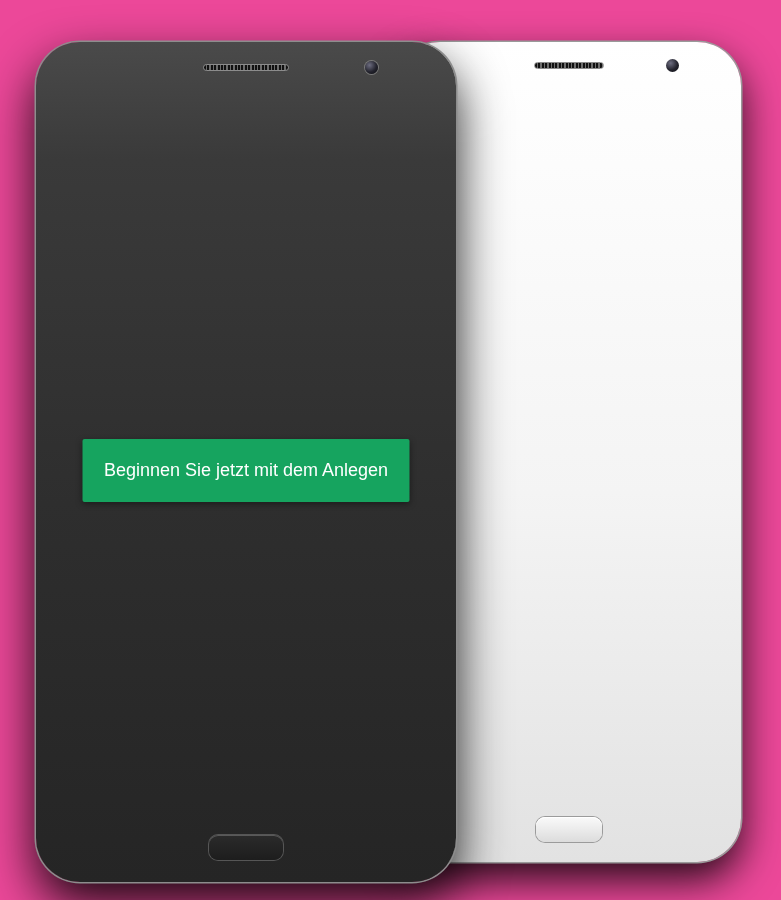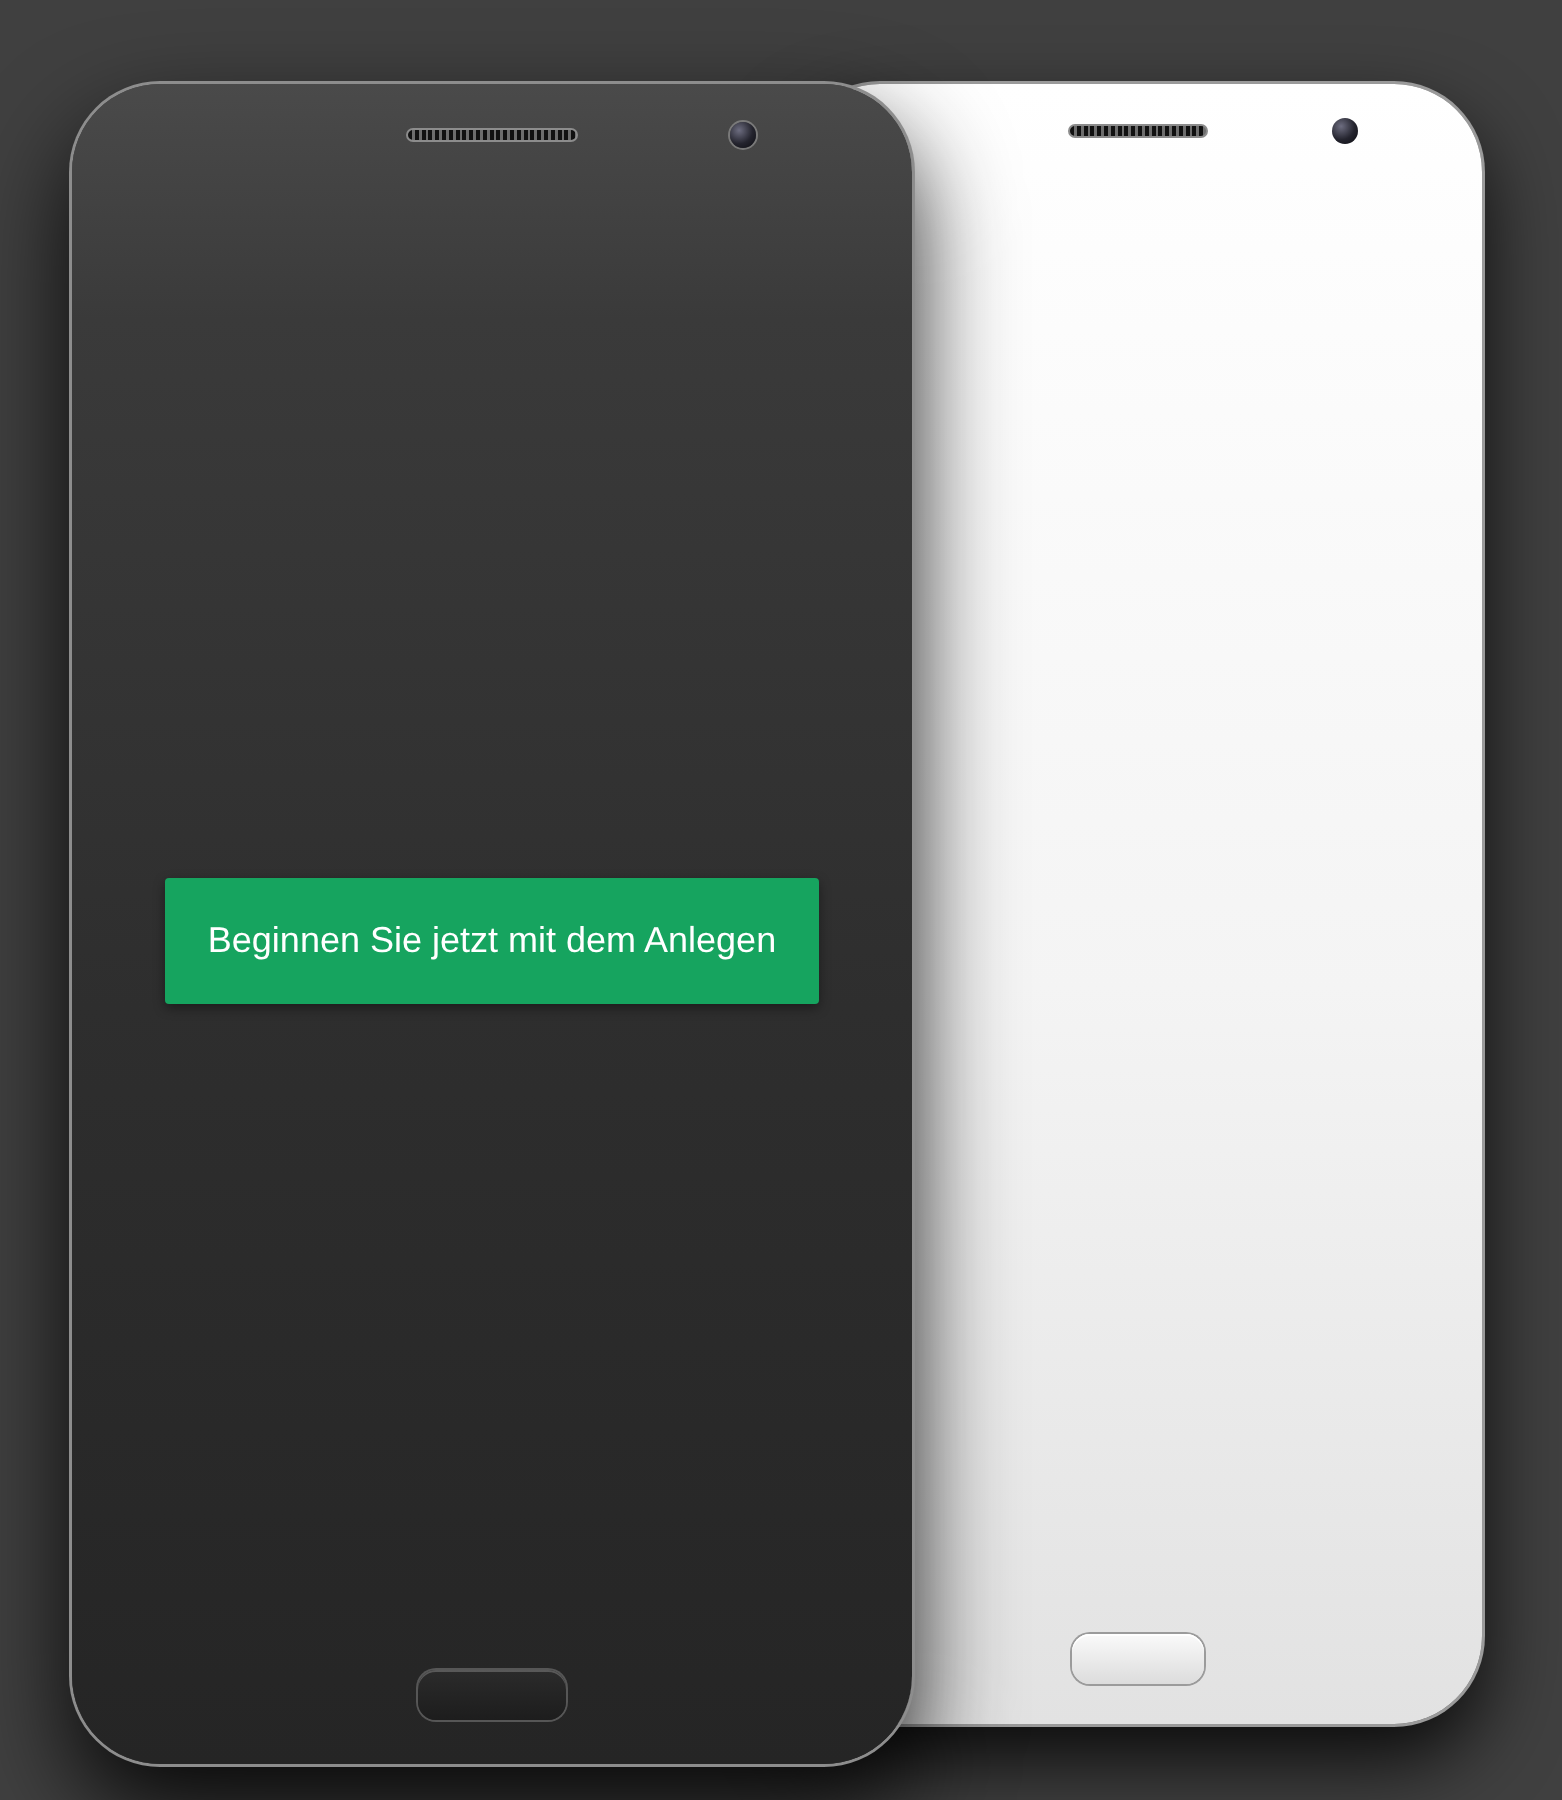--- a/index.html
+++ b/index.html
@@ -1,20 +1,20 @@
 <!DOCTYPE html>
 <html><head>
 <meta charset="utf-8">
 <style>
   * { margin:0; padding:0; box-sizing:border-box; }
   html,body {
     width:781px; height:900px; background:#000; overflow:hidden;
     font-family:"Liberation Sans", sans-serif;
   }
-  .stage { position:relative; width:781px; height:900px; background:#404040; }
+  .stage { position:relative; width:781px; height:900px; background:#ec4899; }
 
   
   .phone { position:absolute; border-radius:44px; }
 
   
   #phone-right {
     left:396px; top:42px; width:345px; height:820px;
     background:linear-gradient(180deg,#ffffff 0%,#f4f4f4 55%,#e2e2e2 100%);
     box-shadow:0 0 0 1.5px #9a9a9a, 0 18px 40px rgba(0,0,0,.85);
     z-index:1;

